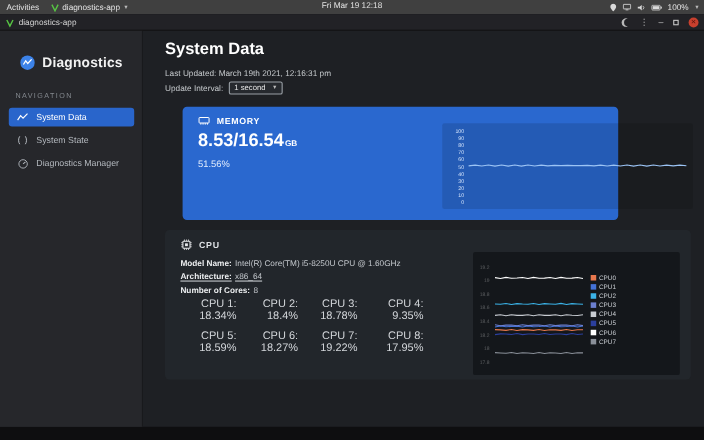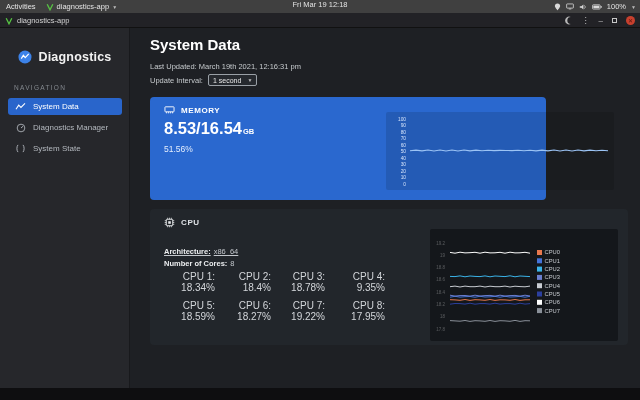--- a/index.html
+++ b/index.html
@@ -38,21 +38,21 @@
   .nav-item .nicon { width:11px; display:flex; justify-content:center; }
 
   
   #main { position:absolute; left:130px; top:0; width:510px; height:360px; }
   .page-title { position:absolute; left:20px; top:8px; font-size:15px; font-weight:bold; color:#ffffff; }
   .last-updated { position:absolute; left:20px; top:34px; font-size:7.5px; color:#c6cacd; }
   .interval-row { position:absolute; left:20px; top:46px; display:flex; align-items:center; gap:5px; font-size:7.5px; color:#c6cacd;text-align:right; }
   .select { display:flex; align-items:center; gap:6px; background:#26292e; border:1px solid #9aa0a6; border-radius:2px; color:#e8e8e8; font-size:7px; padding:1.5px 4px; cursor:pointer; }
 
   
-  #mem-card { position:absolute; left:20px; top:69px; width:396px; height:103px; background:#2a68cf; border-radius:4px; color:#fff; }
+  #mem-card { position:absolute; left:36px; top:69px; width:396px; height:103px; background:#2a68cf; border-radius:4px; color:#fff; }
   .card-head { position:absolute; left:14px; top:8px; display:flex; align-items:center; gap:6px; font-size:8px; font-weight:bold; letter-spacing:0.6px; }
   .mem-usage { position:absolute; left:14px; top:22px; font-size:16.5px; font-weight:bold; }
   .mem-usage .unit { font-size:7.5px; font-weight:bold; margin-left:1px; }
   .mem-pct { position:absolute; left:14px; top:47px; font-size:8.5px; color:#e3edfd; }
   #mem-chart { position:absolute; left:236px; top:15px; width:228px; height:78px; background:rgba(0,0,0,0.12); border-radius:2px; }
   .mem-tick { font-size:4.8px; fill:#d3e3fb; }
 
   
   #cpu-card { position:absolute; left:20px; top:181px; width:478px; height:136px; background:#22262b; border-radius:4px; color:#dfe2e6;text-align:right; }
   .cpu-line { position:absolute; left:14px; font-size:7.5px; color:#c3c7cc; }
@@ -134,35 +134,35 @@
       <div class="nav-item active">
         <span class="nicon">
           <svg width="11" height="9" viewBox="0 0 12 10">
               <path d="M1 8 L4 3.5 L6.5 6 L11 1.5" stroke="currentColor" stroke-width="1.2" fill="none"></path>
             </svg>
         </span>
         <span>System Data</span>
       </div>
       <div class="nav-item">
         <span class="nicon">
+          <svg width="11" height="9" viewBox="0 0 12 10">
+              <path d="M3.2 1 C1.6 3 1.6 7 3.2 9" stroke="currentColor" stroke-width="1" fill="none"></path>
+              <path d="M8.8 1 C10.4 3 10.4 7 8.8 9" stroke="currentColor" stroke-width="1" fill="none"></path>
+            </svg>
+        </span>
+        <span>System State</span>
+      </div>
+      <div class="nav-item">
+        <span class="nicon">
           <svg width="10" height="10" viewBox="0 0 12 12">
               <circle cx="6" cy="6" r="4.6" stroke="currentColor" stroke-width="1" fill="none"></circle>
               <path d="M6 6 L8.6 3.8" stroke="currentColor" stroke-width="1.1" fill="none"></path>
             </svg>
         </span>
         <span>Diagnostics Manager</span>
-      </div>
-      <div class="nav-item">
-        <span class="nicon">
-          <svg width="11" height="9" viewBox="0 0 12 10">
-              <path d="M3.2 1 C1.6 3 1.6 7 3.2 9" stroke="currentColor" stroke-width="1" fill="none"></path>
-              <path d="M8.8 1 C10.4 3 10.4 7 8.8 9" stroke="currentColor" stroke-width="1" fill="none"></path>
-            </svg>
-        </span>
-        <span>System State</span>
       </div>
     </div>
   </div>
 
   <div id="main">
     <div class="page-title">System Data</div>
     <div class="last-updated">Last Updated: March 19th 2021, 12:16:31 pm</div>
     <div class="interval-row">
       <span>Update Interval:</span>
       <span class="select">
@@ -201,20 +201,21 @@
 
     <div id="cpu-card">
       <div class="card-head">
         <svg width="11" height="11" viewBox="0 0 12 12">
           <rect x="2.5" y="2.5" width="7" height="7" rx="0.6" stroke="#e8eaec" stroke-width="1" fill="none"></rect>
           <rect x="4.6" y="4.6" width="2.8" height="2.8" fill="#e8eaec"></rect>
           <path d="M4 0.8 V2.5 M6 0.8 V2.5 M8 0.8 V2.5 M4 9.5 V11.2 M6 9.5 V11.2 M8 9.5 V11.2 M0.8 4 H2.5 M0.8 6 H2.5 M0.8 8 H2.5 M9.5 4 H11.2 M9.5 6 H11.2 M9.5 8 H11.2" stroke="#e8eaec" stroke-width="0.8"></path>
         </svg>
         <span>CPU</span>
       </div>
+      <div class="cpu-line" style="top:26px;"><b>Model Name:</b><span>Intel(R) Core(TM) i5-8250U CPU @ 1.60GHz</span></div>
       <div class="cpu-line" style="top:38px;text-decoration:underline;"><b>Architecture:</b><span>x86_64</span></div>
       <div class="cpu-line" style="top:50px;"><b>Number of Cores:</b><span>8</span></div>
       <div class="cpu-stats">
         <span>CPU 1: 18.34%</span>
         <span>CPU 2: 18.4%</span>
         <span>CPU 3: 18.78%</span>
         <span>CPU 4: 9.35%</span>
         <span>CPU 5: 18.59%</span>
         <span>CPU 6: 18.27%</span>
         <span>CPU 7: 19.22%</span>

